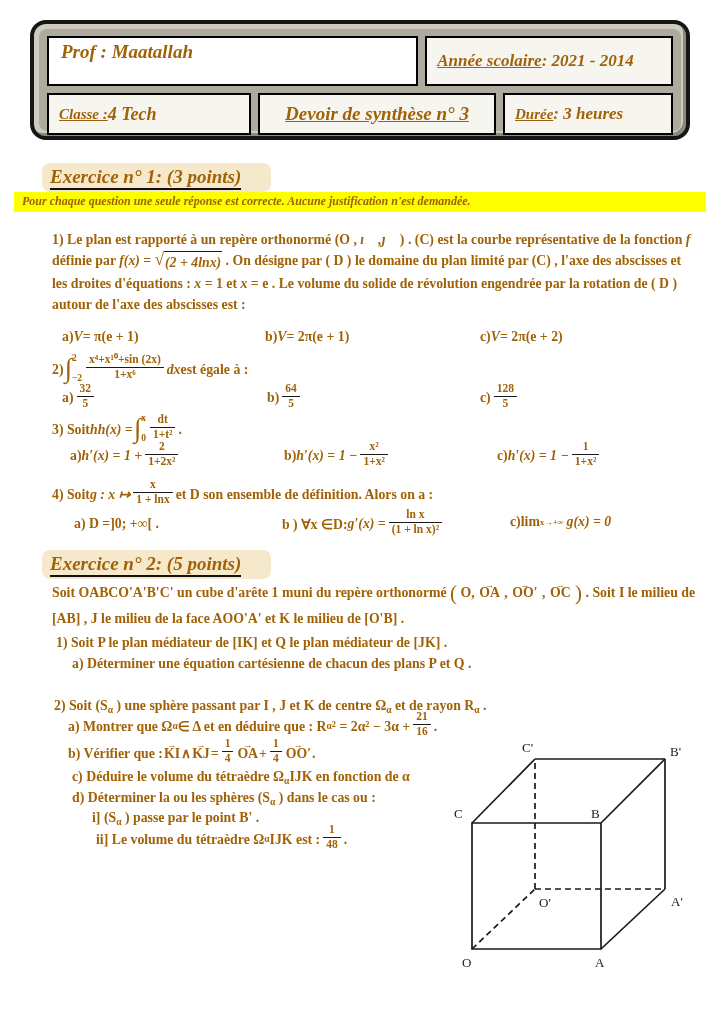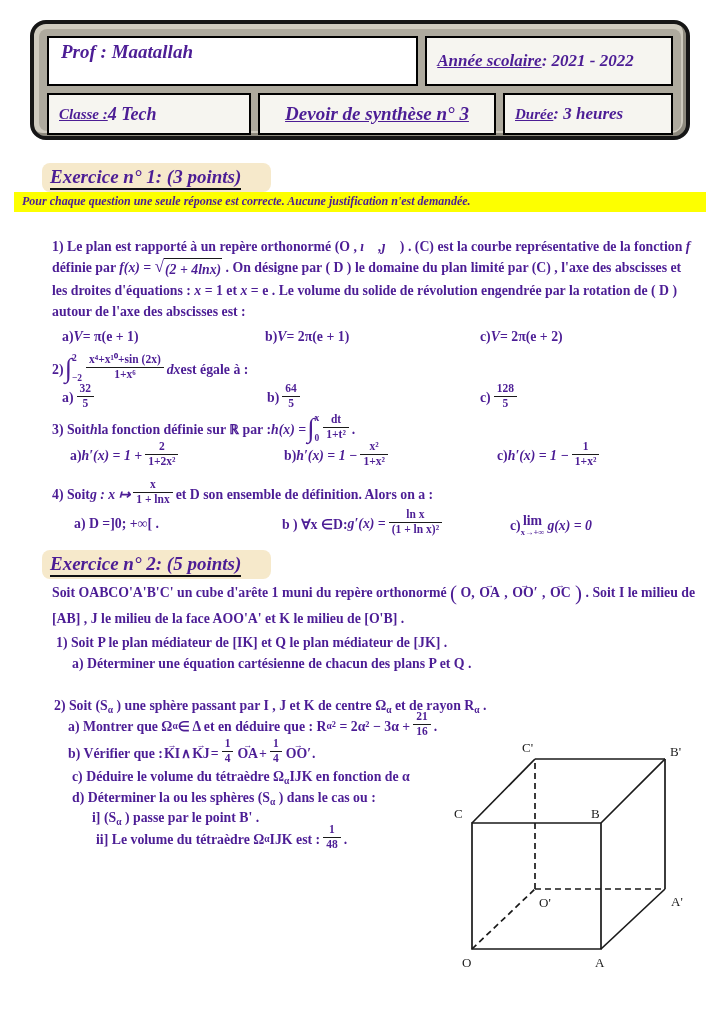--- a/index.html
+++ b/index.html
@@ -1,17 +1,17 @@
 <!DOCTYPE html>
 <html><head>
 <meta charset="utf-8">
 <style>
   html,body{margin:0;padding:0;background:#e8e8e8;}
   .page{position:relative;width:720px;height:1018px;background:#ffffff;margin:0 auto;
-        font-family:"Liberation Serif",serif;color:#4c1d95;overflow:hidden;}
+        font-family:"Liberation Serif",serif;color:#a16207;overflow:hidden;}
 
   
   .h-frame{position:absolute;left:30px;top:20px;width:660px;height:120px;
            border:4px solid #161616;border-radius:16px;background:#cfcbbf;
            box-sizing:border-box;box-shadow:inset -3px -3px 0 #8d897d;}
   .h-inner{position:absolute;inset:5px;background:#aeaa9e;border-radius:8px;padding:7px 8px;box-sizing:border-box;}
   .h-row{display:flex;gap:7px;}
   .box{border:2px solid #000;background:#f6f5f0;box-sizing:border-box;display:flex;align-items:center;
        font-style:italic;font-weight:bold;white-space:nowrap;overflow:hidden;}
   .prof-box{flex:1.52;background:#ffffff;height:50px;padding-left:12px;font-size:19px;align-items:flex-start;padding-top:3px;}
@@ -46,21 +46,21 @@
   .fnum{border-bottom:1.4px solid #1a1a1a;padding:0 3px;}
   .fden{padding:0 3px;}
 
   
   .intg{display:inline-flex;align-items:center;vertical-align:middle;margin:0 1px;}
   .isym{font-size:27px;line-height:1;font-weight:normal;transform:translateY(-1px);}
   .ibnd{display:inline-flex;flex-direction:column;justify-content:space-between;height:30px;
         font-size:9.5px;line-height:1;padding:1px 0 2px 0;}
 
   
-  .limw{display:inline-flex;flex-direction:column;align-items:center;vertical-align:middle;
+  .limw{display:inline-flex;flex-direction:row;align-items:center;vertical-align:middle;
         font-size:13.8px;line-height:1.05;margin-right:3px;}
   .lsub{font-size:8.5px;}
 
   
   .sqrtw{display:inline-flex;align-items:stretch;}
   .rsym{font-size:17px;line-height:1;transform:translateY(0px);}
   .rbody{border-top:1.5px solid #1a1a1a;padding:0 1px;font-style:italic;}
 
   
   .vec{position:relative;display:inline-block;margin:0 1px;}
@@ -76,21 +76,21 @@
 <div class="page">
 
   <div class="h-frame">
     <div class="h-inner">
       <div class="h-row">
         <div class="box prof-box">
           <span>Prof : Maatallah</span>
         </div>
         <div class="box annee-box">
           <span class="u">Année scolaire</span>
-            <span> : 2021 - 2022</span>
+            <span> : 2021 - 2014</span>
         </div>
       </div>
       <div class="h-row h-row2">
         <div class="box classe-box">
           <span class="lbl">Classe :</span>
             <span> 4 Tech</span>
         </div>
         <div class="box devoir-box">
           <span class="u">Devoir de synthèse  n° 3</span>
         </div>
@@ -100,21 +100,21 @@
         </div>
       </div>
     </div>
   </div>
 
   <div class="ex-title" style="top:163px;">
     <span class="tt">Exercice n° 1: (3 points)</span>
   </div>
   <div class="instruction" style="top:192px;">Pour chaque question une seule réponse est correcte. Aucune justification n'est demandée.</div>
 
-  <div class="blk" style="left:52px;top:236px;width:640px;"><span class="">1) Le plan est rapporté  à un repère orthonormé (O , </span><span class="it">ı⃗ ,ȷ⃗</span><span class=""> ) .  (C) est la courbe représentative de la fonction </span><span class="it">f</span><span class=""> définie par </span><span class="it">f(x) = </span><span class="sqrtw">
+  <div class="blk" style="left:52px;top:229px;width:640px;"><span class="">1) Le plan est rapporté  à un repère orthonormé (O , </span><span class="it">ı⃗ ,ȷ⃗</span><span class=""> ) .  (C) est la courbe représentative de la fonction </span><span class="it">f</span><span class=""> définie par </span><span class="it">f(x) = </span><span class="sqrtw">
         <span class="rsym">√</span>
         <span class="rbody">(2 + 4lnx)</span>
       </span><span class=""> . On désigne par ( D ) le domaine du plan limité par (C) , l'axe des abscisses et les droites d'équations :  </span><span class="it">x</span><span class=""> = 1 et </span><span class="it">x</span><span class=""> = e . Le volume du solide de révolution engendrée par la rotation de ( D ) autour de l'axe des abscisses est :</span></div>
 
   <div class="row" style="left:62px;top:329px;width:645px;">
     <span class="opt" style="left:0;">
         <span class="">a)  </span>
         <span class="it">V</span>
         <span class="">= π(e + 1)</span>
       </span>
@@ -168,21 +168,20 @@
         <span class="frac">
           <span class="fnum">128</span>
           <span class="fden">5</span>
         </span>
       </span>
   </div>
 
   <div class="blk flexline" style="left:52px;top:412px;height:34px;">
       <span class="">3)  Soit  </span>
       <span class="it">h</span>
-      <span class=""> la fonction définie sur  ℝ  par :  </span>
       <span class="it">h(x) = </span>
       <span class="intg">
         <span class="isym">∫</span>
         <span class="ibnd">
           <span class="itop">x</span>
           <span class="ibot">0</span>
         </span>
       </span>
       <span class="frac">
         <span class="fnum">dt</span>

